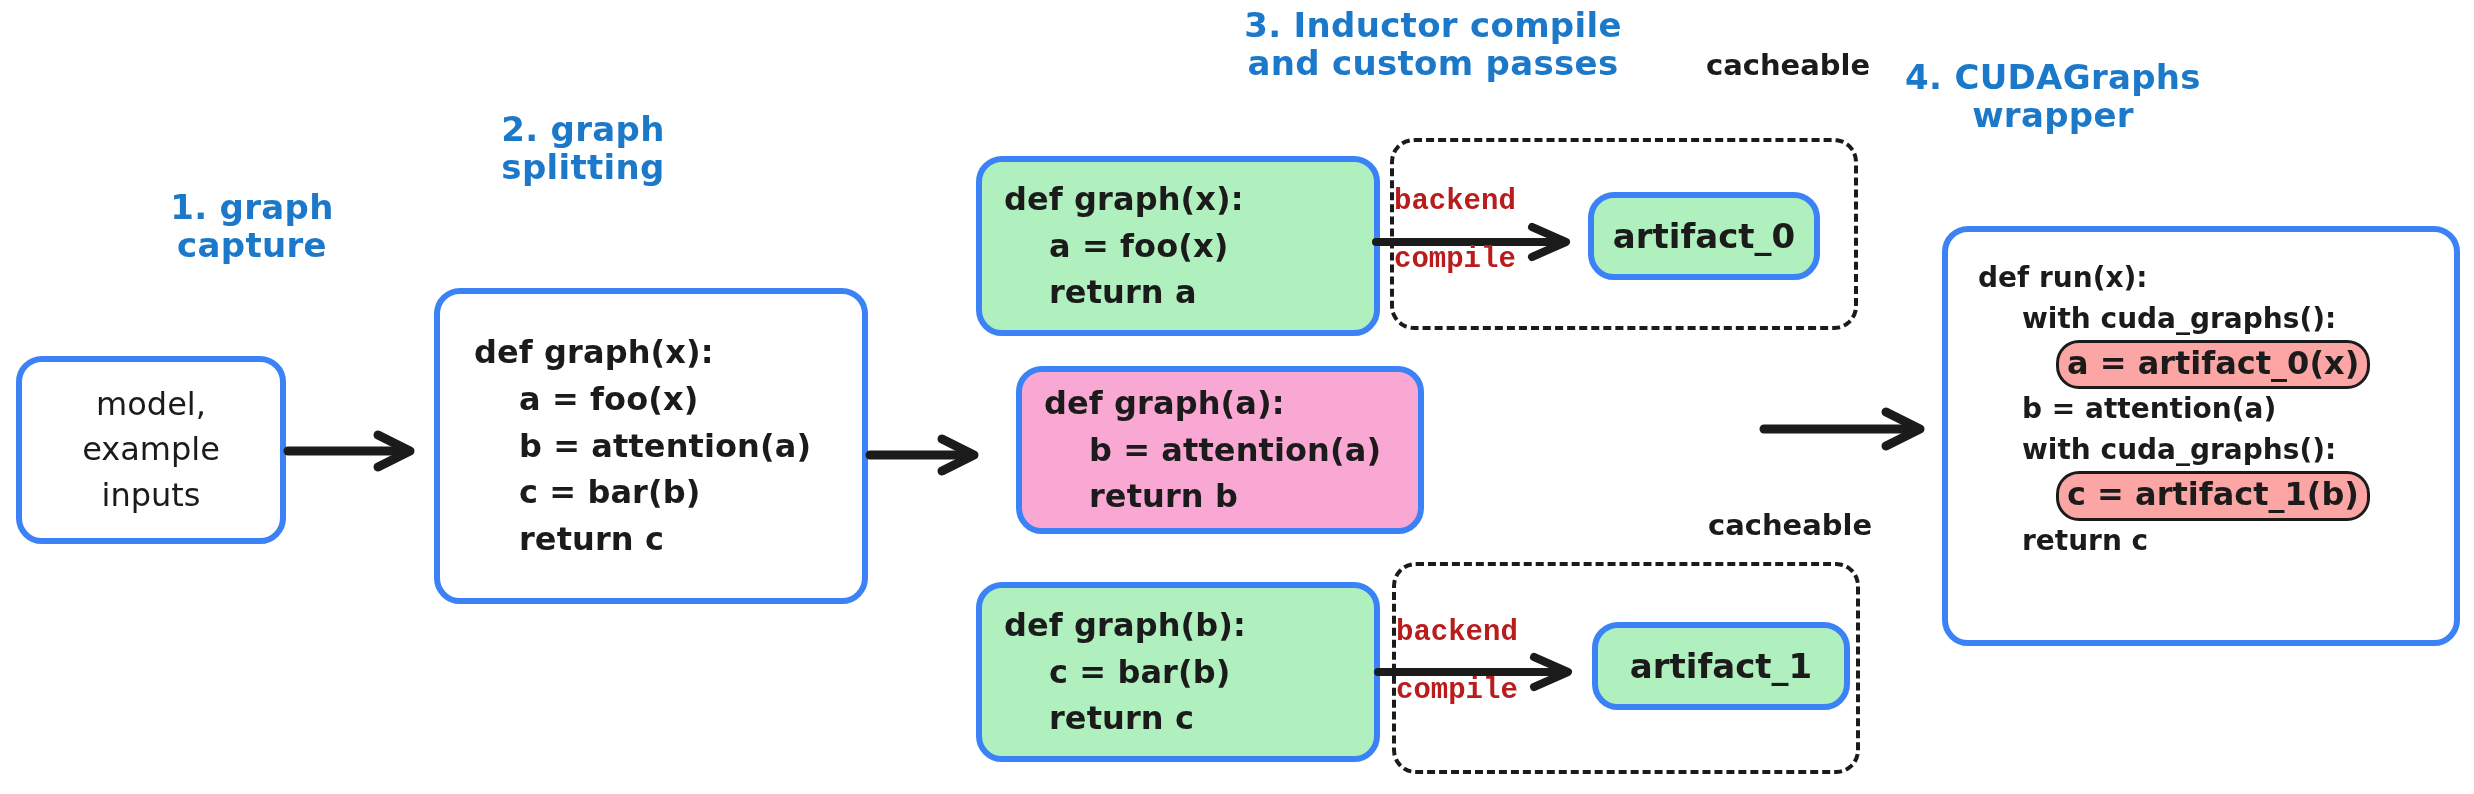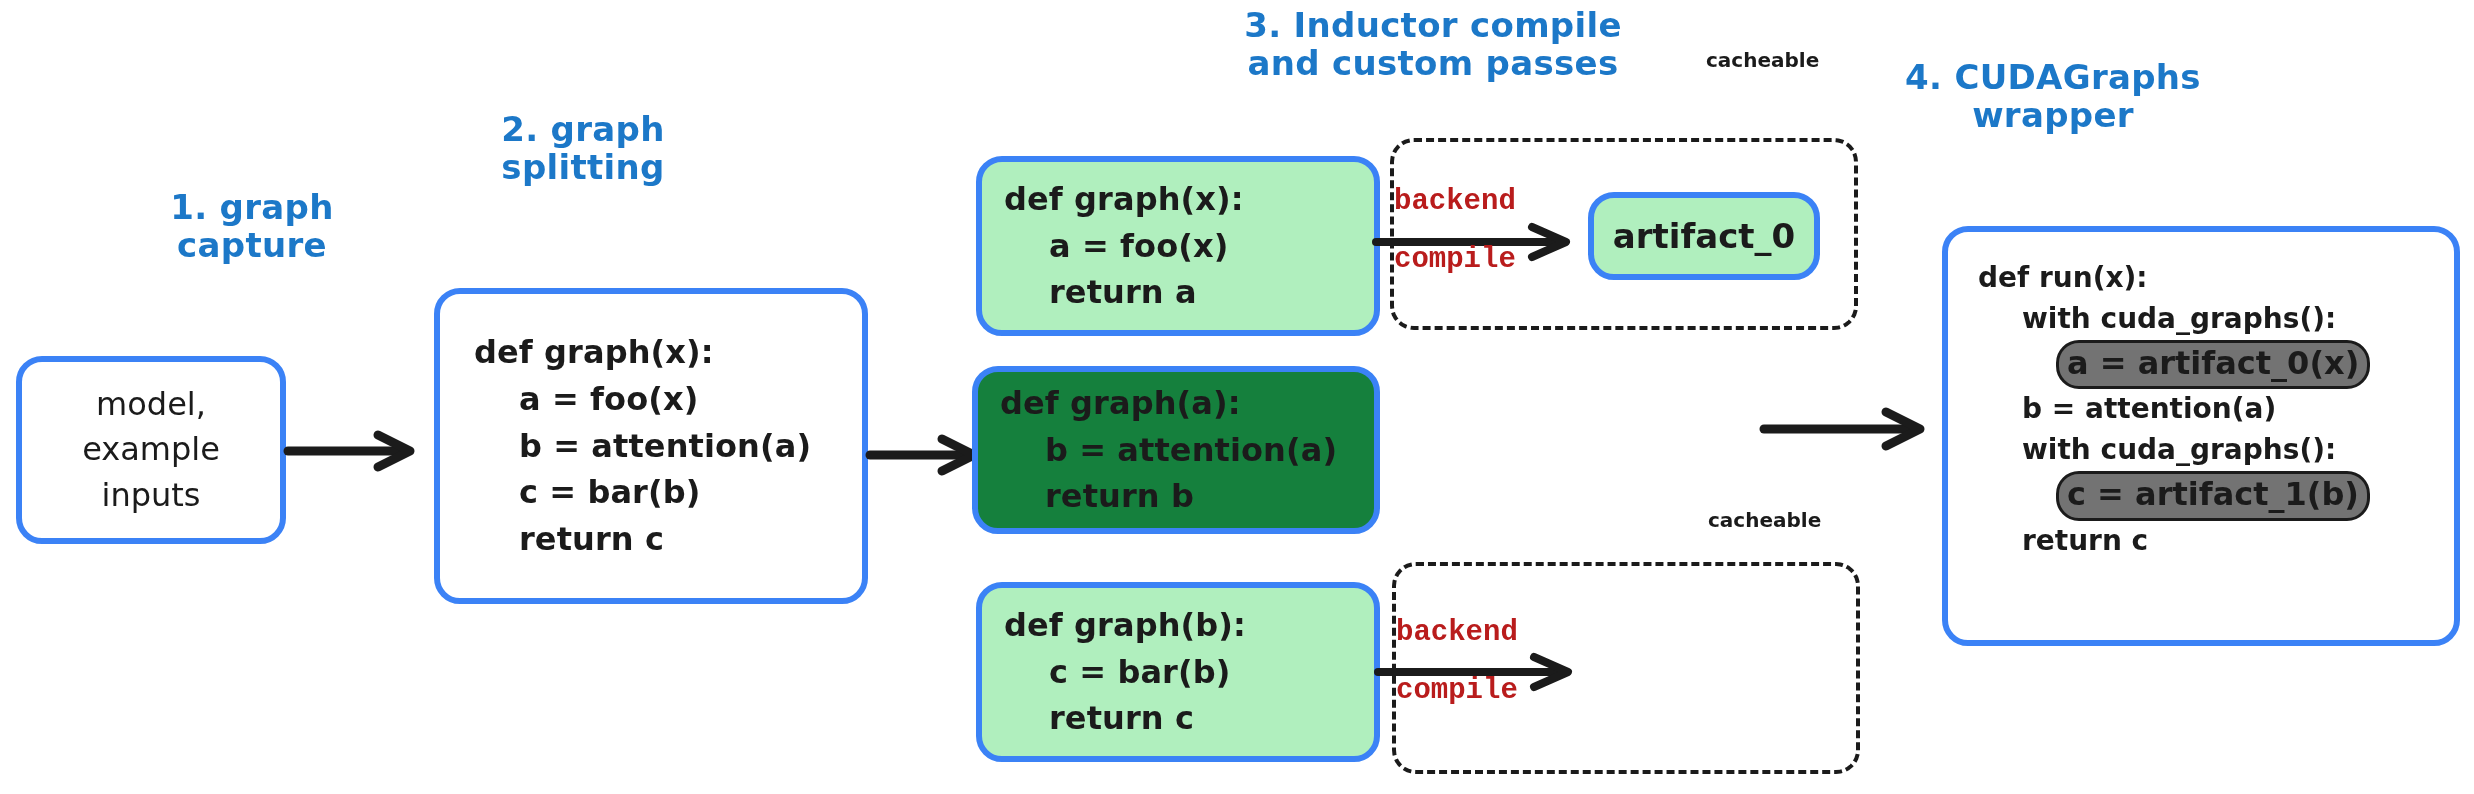--- a/index.html
+++ b/index.html
@@ -24,21 +24,21 @@
     color: #1c78c8;
     font-family: "DejaVu Sans", sans-serif;
     font-size: 34px;
     font-weight: 600;
     line-height: 1.12;
     text-align: center;
     letter-spacing: 0.3px;
     white-space: pre-line;
   }
   .cacheable-label {
-    font-size: 20px;
+    font-size: 29px;
     color: #1b1b1b;
     font-weight: 600;
     font-family: "DejaVu Sans", sans-serif;
     white-space: nowrap;
   }
   .edge-label {
     font-size: 29px;
     color: #b91c1c;
     font-weight: 600;
     font-family: Liberation Mono, monospace;
@@ -49,21 +49,21 @@
   .node {
     box-sizing: border-box;
     border: 6px solid #3b82f6;
     border-radius: 26px;
     background: #ffffff;
     display: flex;
     flex-direction: column;
     justify-content: center;
   }
   .node.green { background: #b0efbe; }
-  .node.pink  { background: #15803d; }
+  .node.pink  { background: #f9a8d4; margin-left: 44px; }
 
   .code {
     font-family: "DejaVu Sans", sans-serif;
     font-size: 32px;
     font-weight: 600;
     color: #1b1b1b;
     line-height: 1.46;
     white-space: pre;
     letter-spacing: 0.1px;
   }
@@ -88,21 +88,21 @@
     box-sizing: border-box;
     border: 4px dashed #1b1b1b;
     border-radius: 24px;
     background: transparent;
   }
 
   
   .hl-line {
     box-sizing: border-box;
     display: inline-block;
-    background: #737373;
+    background: #fca5a5;
     border: 3px solid #1b1b1b;
     border-radius: 23px;
     padding: 1px 8px 3px 8px;
     font-size: 32px;
     font-weight: 600;
     line-height: 1.24;
     white-space: pre;
     color: #1b1b1b;
     text-align: center;
   }
@@ -195,20 +195,23 @@
   <div class="abs cacheable-label" style="left:1708px; top:508px;">cacheable</div>
   <div class="abs dashed-group" style="left:1392px; top:562px; width:468px; height:212px;"></div>
 
   <svg class="arrow" style="left:1376px; top:652px; width:216px; height:40px;" viewBox="0 0 216 40">
     <path d="M2,20 L186,20" stroke="#1b1b1b" stroke-width="8" fill="none" stroke-linecap="round"></path>
     <path d="M158,5 L192,20 L158,35" stroke="#1b1b1b" stroke-width="8" fill="none" stroke-linecap="round" stroke-linejoin="round"></path>
   </svg>
   <div class="abs edge-label" style="left:1396px; top:616px;">backend</div>
   <div class="abs edge-label" style="left:1396px; top:674px;">compile</div>
 
+  <div class="abs node green" style="left:1592px; top:622px; width:258px; height:88px; justify-content:center;">
+    <div class="artifact-text">artifact_1</div>
+  </div>
 
   <svg class="arrow" style="left:1762px; top:406px; width:186px; height:46px;" viewBox="0 0 186 46">
     <path d="M2,23 L152,23" stroke="#1b1b1b" stroke-width="9" fill="none" stroke-linecap="round"></path>
     <path d="M124,6 L158,23 L124,40" stroke="#1b1b1b" stroke-width="9" fill="none" stroke-linecap="round" stroke-linejoin="round"></path>
   </svg>
 
   <div class="abs node" style="left:1942px; top:226px; width:518px; height:420px; padding:26px 0 22px 0; justify-content:flex-start;">
     <div class="run-body">
       <div class="plain-line">def run(x):</div>
       <div class="plain-line indent1">with cuda_graphs():</div>

